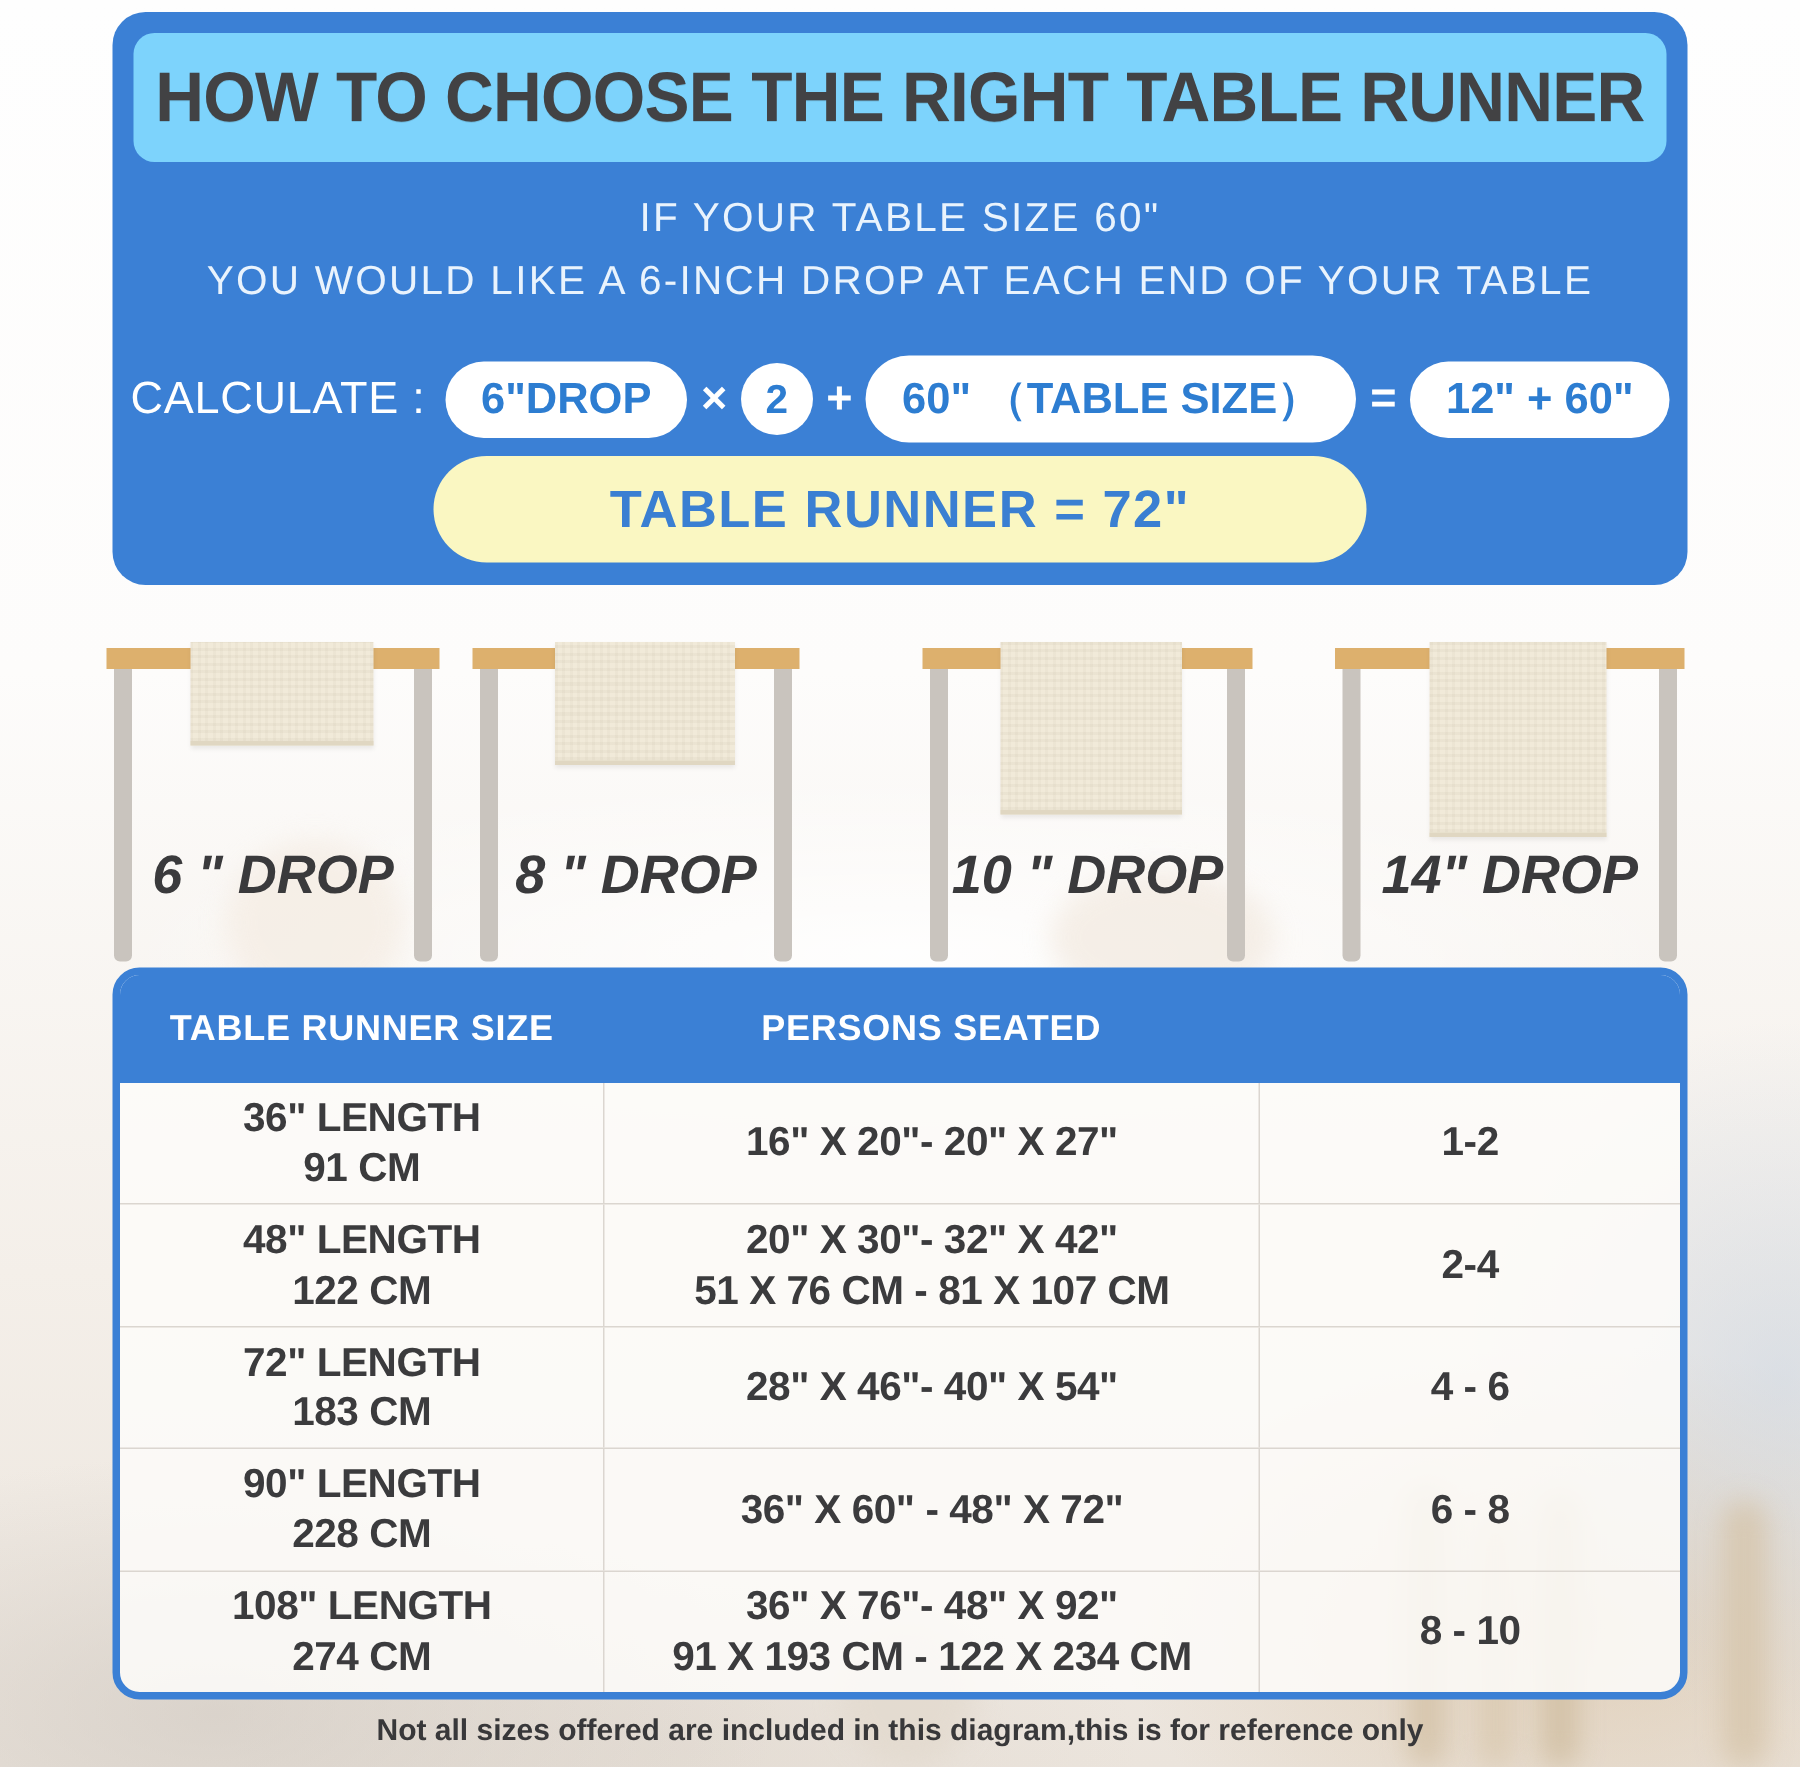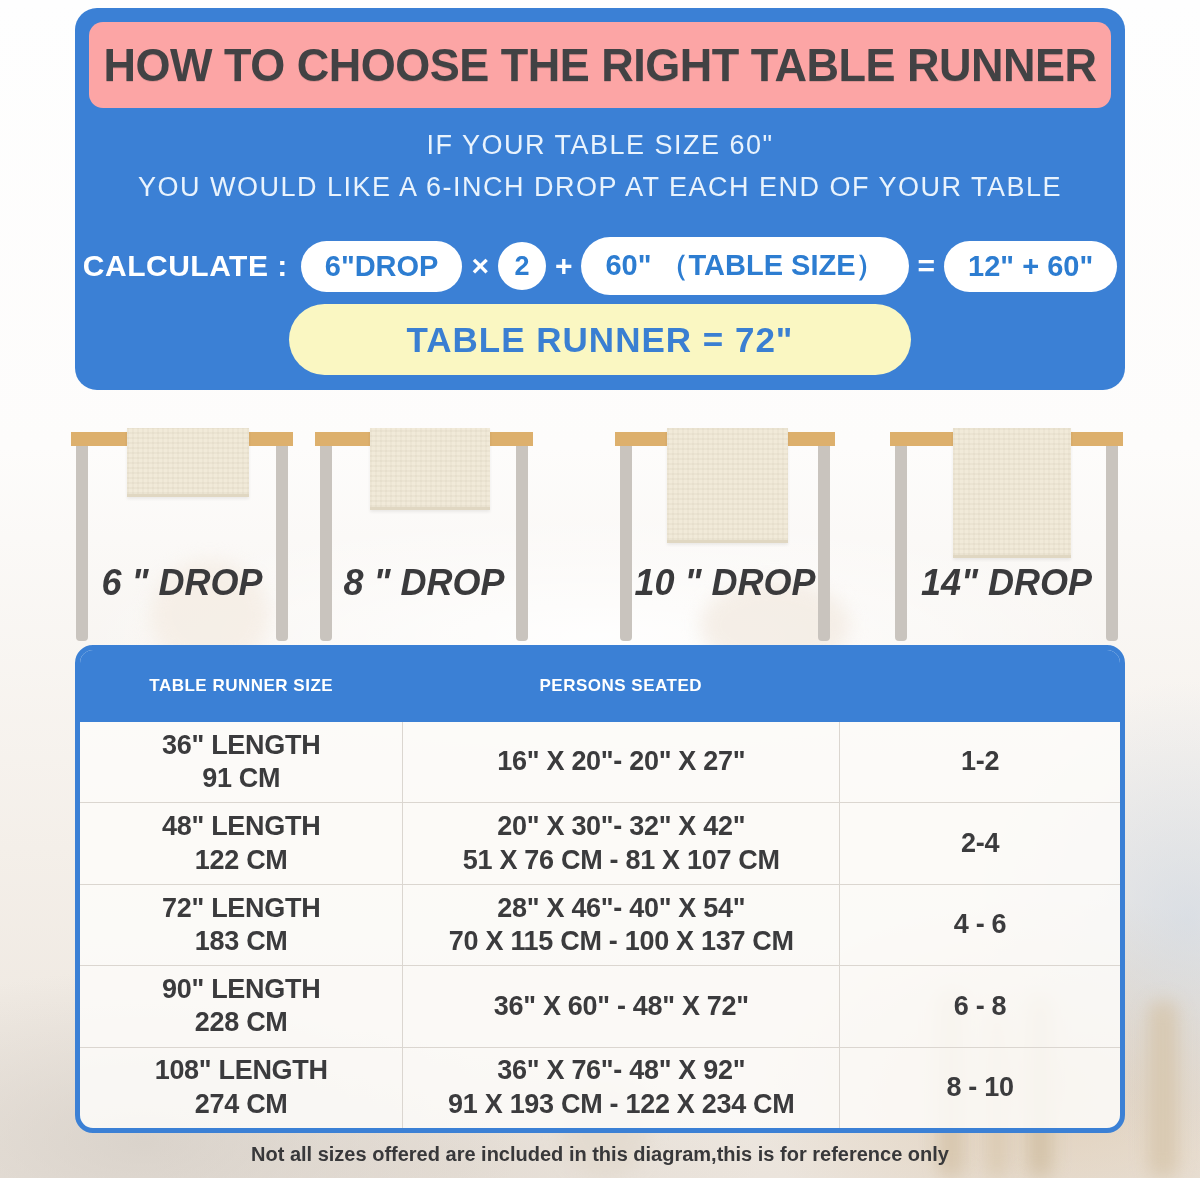--- a/index.html
+++ b/index.html
@@ -27,35 +27,35 @@
   .sp6 { left:150px; top:560px; width:120px; height:110px; background:#f5ede4; opacity:.8; border-radius:50%; }
   .sp7 { left:700px; top:580px; width:150px; height:90px; background:#f2e9df; opacity:.7; border-radius:50%; }
 
   
   .calc-panel {
     position:absolute; left:75px; top:8px; width:1050px; height:382px;
     background:#3b80d5; border-radius:22px;
   }
   .title-band {
     position:absolute; left:14px; right:14px; top:14px; height:86px;
-    background:#fca5a5; border-radius:14px;
+    background:#7dd3fc; border-radius:14px;
     display:flex; align-items:center; justify-content:center;
   }
   .title-band span {
     font-size:45px; font-weight:800; color:#424244; letter-spacing:-.5px;
     white-space:nowrap; transform:scaleY(1.04); text-shadow:0 1px 0 rgba(0,0,0,.12);
   }
   .intro { position:absolute; left:0; right:0; top:122px; text-align:center; color:#e9f3fd; }
   .intro .l1 { font-size:27px; letter-spacing:1.5px; }
   .intro .l2 { font-size:27px; letter-spacing:1.5px; margin-top:11px;text-align:center; }
   .formula {
     position:absolute; left:0; right:0; top:229px; height:58px;
     display:flex; align-items:center; justify-content:center; gap:9px;
   }
-  .calc-label { color:#fff; font-weight:700; font-size:30px; letter-spacing:.5px; margin-right:4px; }
+  .calc-label { color:#fff; font-weight:400; font-size:30px; letter-spacing:.5px; margin-right:4px; }
   .pill {
     background:#fff; color:#2d7dd1; font-weight:800; font-size:29px;
     padding:9px 24px; border-radius:999px; white-space:nowrap;
   }
   .op { color:#fff; font-weight:800; font-size:30px; }
   .circle2 {
     width:48px; height:48px; border-radius:50%; background:#fff; color:#2d7dd1;
     display:flex; align-items:center; justify-content:center; font-weight:800; font-size:27px;
   }
   .total-pill {
@@ -96,21 +96,21 @@
   
   .size-panel {
     position:absolute; left:75px; top:645px; width:1050px; height:488px;
     border:5px solid #3b80d5; border-radius:18px; overflow:hidden;
     background:rgba(253,251,249,.86); display:flex; flex-direction:column;
   }
   .thead {
     height:72px; flex:0 0 72px; background:#3b80d5;
     display:grid; grid-template-columns:31% 42% 27%; align-items:center;
   }
-  .thead div { text-align:center; color:#fff; font-weight:800; font-size:17px; letter-spacing:.5px; }
+  .thead div { text-align:center; color:#fff; font-weight:800; font-size:24px; letter-spacing:.5px; }
   .tbody { flex:1; display:flex; flex-direction:column; }
   .trow { flex:1; display:grid; grid-template-columns:31% 42% 27%; }
   .trow + .trow { border-top:1px solid #dbd6d0; }
   .trow > div {
     display:flex; flex-direction:column; align-items:center; justify-content:center;
     color:#3b3b3d; font-weight:700; font-size:27px; line-height:1.24; letter-spacing:-.3px;
     text-align:center;
   }
   .trow > div + div { border-left:1px solid #dbd6d0; }
 
@@ -228,21 +228,20 @@
         </div>
       </div>
 
       <div class="trow">
         <div>
           <span>72" LENGTH</span>
           <span>183 CM</span>
         </div>
         <div>
           <span>28" X 46"- 40" X 54"</span>
-          <span>70 X 115 CM - 100 X 137 CM</span>
         </div>
         <div>
           <span>4 - 6</span>
         </div>
       </div>
 
       <div class="trow">
         <div>
           <span>90" LENGTH</span>
           <span>228 CM</span>

